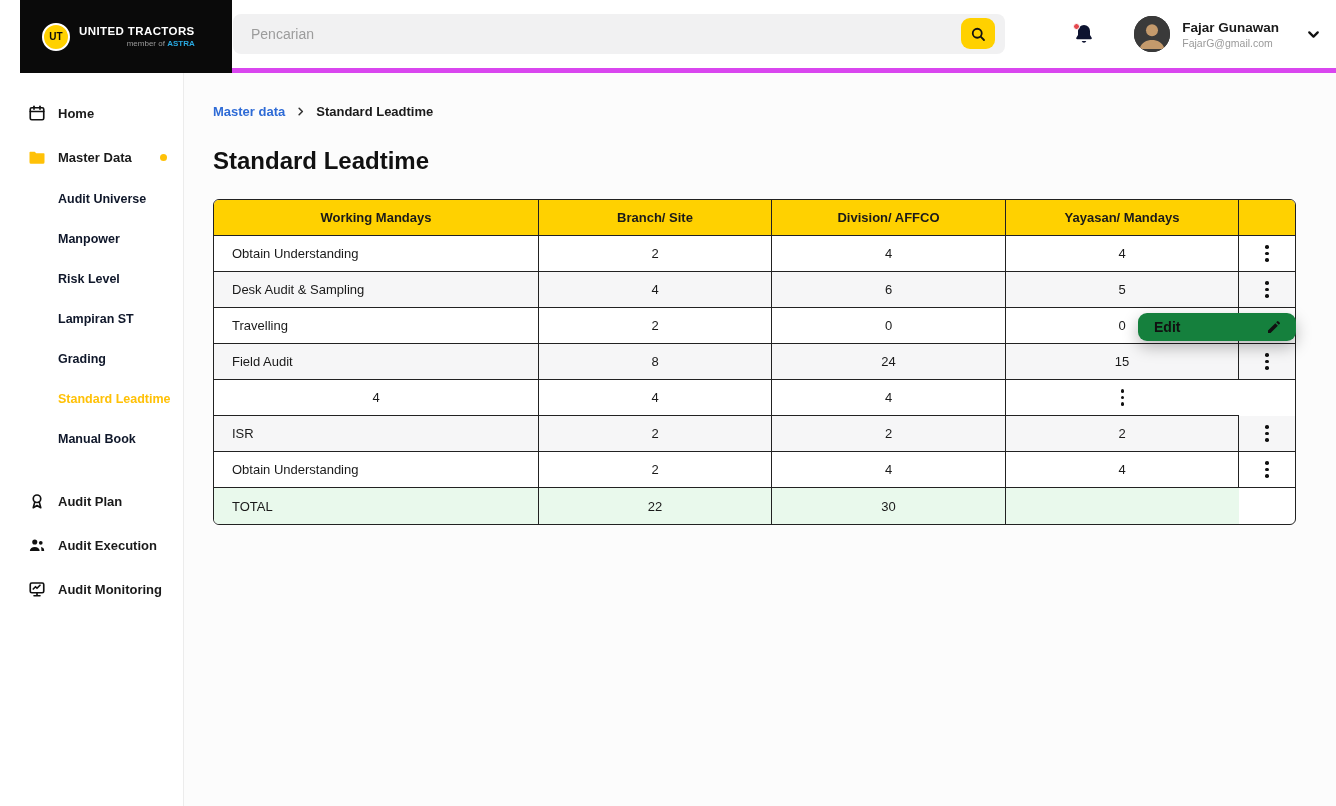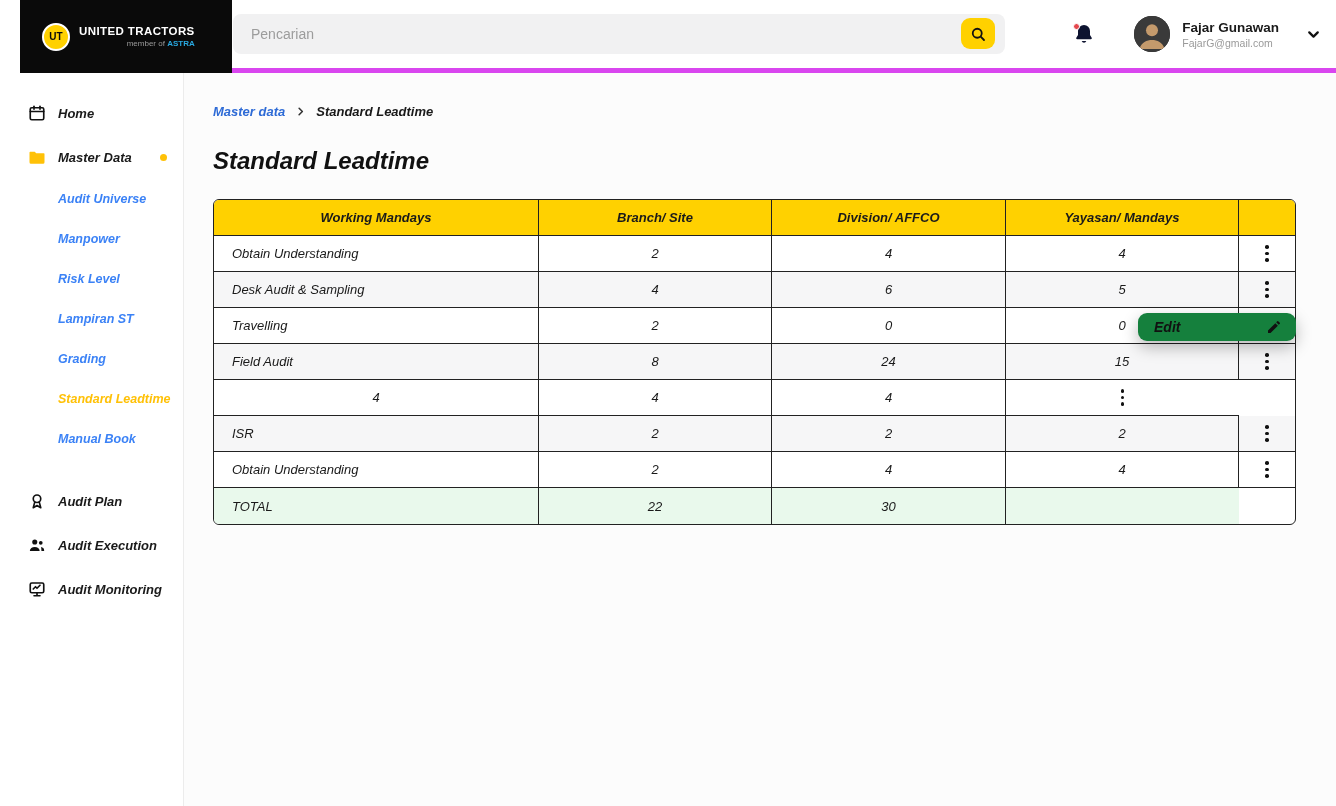--- a/index.html
+++ b/index.html
@@ -22,29 +22,29 @@
   .topbar-right { margin-left:auto; display:flex; align-items:center; gap:38px; padding-right:34px; }
   .bell { position:relative; width:24px; height:24px; cursor:pointer; }
   .bell .nd { position:absolute; left:1px; top:1px; width:7px; height:7px; border-radius:50%; background:#E5484D; border:1.5px solid #fff; }
   .user { display:flex; align-items:center; gap:12px; cursor:pointer; }
   .avatar { width:36px; height:36px; border-radius:50%; overflow:hidden; background:#2b2b2b; flex-shrink:0; }
   .user-name { font-size:13.5px; font-weight:bold; }
   .user-email { font-size:10.5px; color:#9a9a9a; margin-top:2px; }
   .chev { margin-left:14px; display:flex; align-items:center; }
 
   
-  .body-row { display:flex; height:733px;font-style:italic; }
+  .body-row { display:flex; height:733px; }
   .sidebar { width:184px; background:#fff; border-right:1px solid #ececec; padding-top:18px; flex-shrink:0; }
   .main { flex:1; background:#fcfcfc; padding:31px 40px 0 29px; position:relative; }
 
   
   .side-item { display:flex; align-items:center; gap:12px; height:44px; padding:0 16px 0 28px; font-size:13px; font-weight:bold; cursor:pointer; }
   .side-item .side-icon { width:18px; height:18px; display:flex; align-items:center; justify-content:center; color:#111; }
   .side-item .dot { width:7px; height:7px; border-radius:50%; background:#FFC107; margin-left:auto; }
-  .side-sub { height:40px; display:flex; align-items:center; padding-left:58px; font-size:12.5px; font-weight:bold; color:#3b82f6; cursor:pointer; }
+  .side-sub { height:40px; display:flex; align-items:center; padding-left:58px; font-size:12.5px; font-weight:bold; color:#0f172a; cursor:pointer; }
   .side-sub.active { color:#FFC107; }
   .side-group-gap { height:20px; }
 
   
   .breadcrumb { display:flex; align-items:center; gap:10px; font-size:13px; font-weight:bold; }
   .bc-parent { color:#2E6BD6; cursor:pointer; text-decoration:none; }
   .bc-sep { display:flex; align-items:center; }
   .bc-current { color:#1a1a1a; }
   .page-title { margin-top:28px; font-size:24px; font-weight:800; color:#111; }
 

